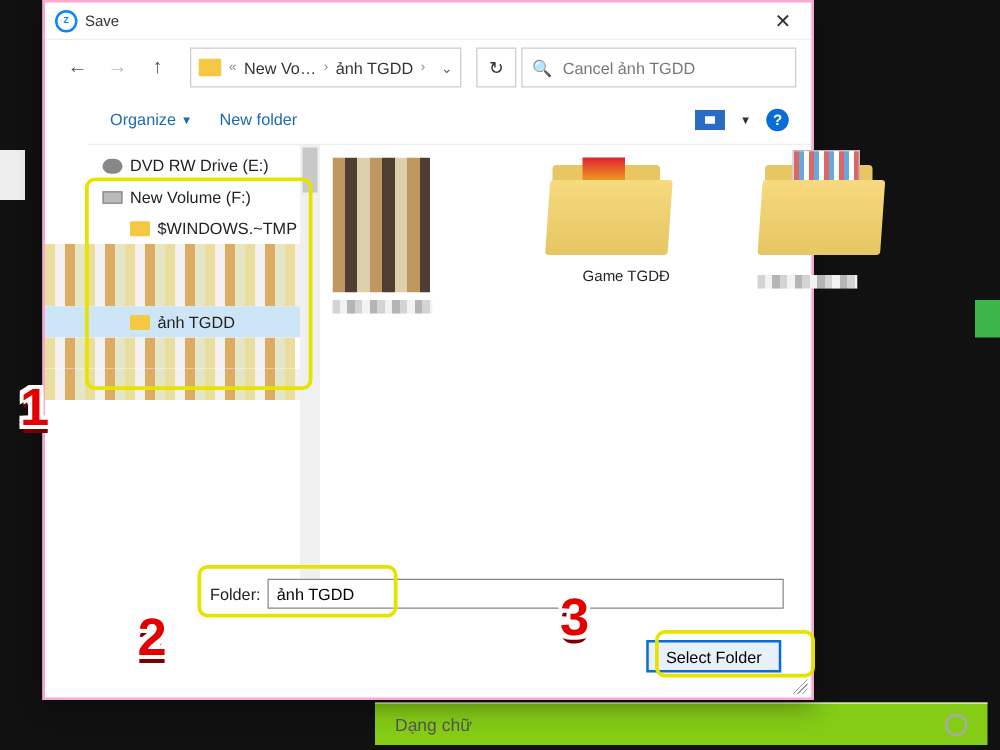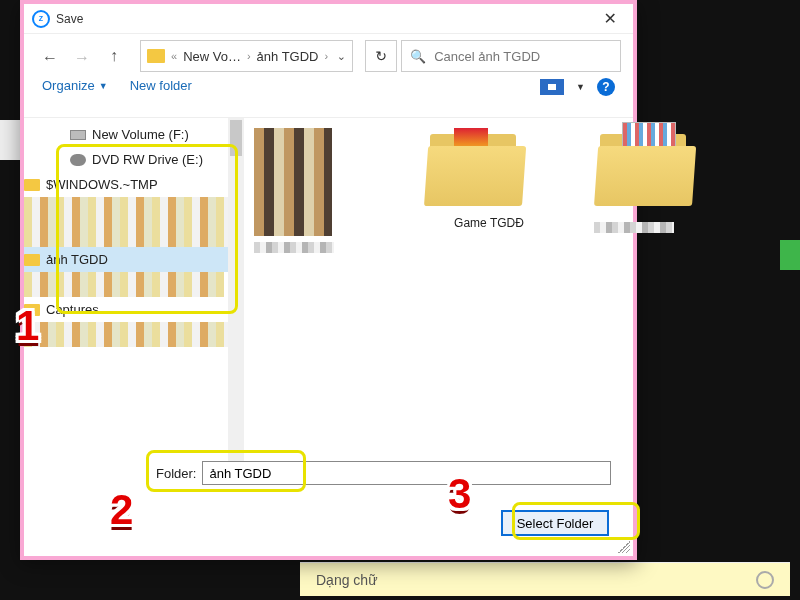--- a/index.html
+++ b/index.html
@@ -1,49 +1,49 @@
 <!DOCTYPE html>
 <html><head>
 <meta charset="utf-8">
 <style>
   * { box-sizing: border-box; margin: 0; padding: 0; font-family: "Segoe UI", Arial, sans-serif; }
   html, body { width: 800px; height: 600px; overflow: hidden; }
   body { background: #222; position: relative; }
   .dim { position:absolute; inset:0; background: rgba(0,0,0,0.5); }
   .bg-strip { position:absolute; background:#eee; }
   .dialog {
-    position: absolute; left: 20px; top: 0; width: 617px; height: 560px;
-    background: #fff; border: 4px solid #f9a8d4; box-shadow: 0 4px 20px rgba(0,0,0,0.4);
+    position: absolute; left: 34px; top: 0; width: 617px; height: 560px;
+    background: #fff; border: 2px solid #f9a8d4; box-shadow: 0 4px 20px rgba(0,0,0,0.4);
   }
   .titlebar { height: 30px; display:flex; align-items:center; padding:0 8px; border-bottom:1px solid #eee;}
   .app-icon { width:18px; height:18px; border-radius:50%; border:2px solid #0a84ff; font-size:7px; color:#0a84ff; display:flex; align-items:center; justify-content:center; font-weight:bold; margin-right:6px;}
   .title-text { font-size:12px; color:#333; }
   .close-x { margin-left:auto; font-size:16px; color:#333; padding:0 8px; }
   .navbar { height:44px; display:flex; align-items:center; padding:0 12px; gap:4px; }
   .nav-btn { width:28px; height:28px; display:flex; align-items:center; justify-content:center; color:#555; font-size:16px;}
   .nav-btn.disabled { color:#bbb; }
   .addrbox { flex:1; height:32px; border:1px solid #ccc; display:flex; align-items:center; padding:0 6px; gap:6px; font-size:13px; color:#333; margin:0 8px; }
   .addrbox .folder-ic { width:18px; height:14px; background:#f4c842; border-radius:1px; }
   .addrbox .chev { color:#888; font-size:11px; }
   .addrbox .dd { margin-left:auto; color:#555; font-size:11px;}
   .refresh { width:32px; height:32px; border:1px solid #ccc; display:flex; align-items:center; justify-content:center; font-size:14px; color:#333;}
   .searchbox { width:220px; height:32px; border:1px solid #ccc; display:flex; align-items:center; padding:0 8px; gap:8px; color:#777; font-size:13px;}
-  .toolbar { height:40px; display:flex; align-items:flex-start; padding:0 18px; gap:22px; border-bottom:1px solid #eee;}
+  .toolbar { height:40px; display:flex; align-items:center; padding:0 18px; gap:22px; border-bottom:1px solid #eee;margin-left:34px;}
   .org { color:#1a6bb7; font-size:13px; display:flex; align-items:center; gap:4px;}
   .newf { color:#1a6bb7; font-size:13px;}
   .tbr { margin-left:auto; display:flex; align-items:center; gap:12px;}
   .view-ic { width:24px; height:16px; background:#2a6bc4; display:flex; align-items:center; justify-content:center;}
   .view-ic::after{content:""; width:8px;height:6px;background:#fff;}
   .help-ic { width:18px;height:18px;border-radius:50%; background:#0a6cd6; color:#fff; font-size:12px; display:flex;align-items:center;justify-content:center; font-weight:bold;}
   .body { display:flex; height:362px; }
   .tree { width:270px; position:relative; padding:4px 0 4px 0; }
   .scroll { position:absolute; right:0; top:0; bottom:0; width:16px; background:#f0f0f0;}
   .scroll .thumb{ position:absolute; left:2px; right:2px; top:2px; height:36px; background:#c8c8c8;}
   .scroll .arr{position:absolute; left:0;right:0; height:16px; display:flex;align-items:center;justify-content:center; font-size:9px; color:#555;}
-  .tree-row { height:25px; display:flex; align-items:center; gap:6px; font-size:13px; color:#222; }
+  .tree-row { height:25px; display:flex; align-items:center; gap:6px; font-size:13px; color:#222; padding-left:68px;}
   .tree-row.depth1{ padding-left:46px;}
   .fic { width:16px; height:12px; background:#f4c842; border-radius:1px;}
   .dic { width:16px; height:12px; background:#888; border-radius:50%/60%;}
   .hdd { width:16px;height:10px;background:#bbb;border:1px solid #888;}
   .selected { background:#cde6f7;}
   .hl-box { position:absolute; border:3px solid #e8e200; border-radius:8px; pointer-events:none;}
   .pixelated { position:relative; overflow:hidden; }
   .pixelated::before { content:""; position:absolute; inset:0;
     background: repeating-linear-gradient(90deg,#f7e9a0 0 8px,#fff 8px 16px,#e8b060 16px 24px,#f0f0d0 24px 32px),
                 repeating-linear-gradient(0deg, rgba(0,0,0,0.05) 0 8px, transparent 8px 16px);
@@ -79,21 +79,21 @@
   .resizer{position:absolute; right:3px; bottom:3px; width:12px;height:12px;
     background:linear-gradient(135deg, transparent 50%, #999 50% 55%, transparent 55% 65%, #999 65% 70%, transparent 70% 80%, #999 80% 85%, transparent 85%);}
 
   .num-badge{ position:absolute; width:38px; height:48px;
     font-weight:900; font-size:42px; font-family: Arial Black, Arial, sans-serif;
     color:#e30000;
     text-shadow:
       -3px -3px 0 #fff, 3px -3px 0 #fff, -3px 3px 0 #fff, 3px 3px 0 #fff,
       -3px 0 0 #fff, 3px 0 0 #fff, 0 -3px 0 #fff, 0 3px 0 #fff,
       0 6px 0 #7a0000; }
-  .below-bar{ position:absolute; left:300px; right:10px; bottom:4px; height:34px; background:#fef9c3; border-top:1px solid #eee; display:flex; align-items:center; padding:0 16px; color:#555; font-size:14px; gap:340px;}
+  .below-bar{ position:absolute; left:300px; right:10px; bottom:4px; height:34px; background:#84cc16; border-top:1px solid #eee; display:flex; align-items:center; padding:0 16px; color:#555; font-size:14px; gap:340px;}
   .below-bar .circ{ width:18px;height:18px;border:2px solid #aaa;border-radius:50%; margin-left:auto;}
 </style>
 </head>
 <body>
 
 <div class="dim"></div>
 <div class="bg-strip" style="left:0;top:120px;width:20px;height:40px"></div>
 <div class="bg-strip" style="right:0;top:240px;width:20px;height:30px;background:#3eb54a"></div>
 
 <div class="below-bar">
@@ -138,42 +138,38 @@
     <div class="tbr">
       <span class="view-ic"></span>
       <span style="font-size:9px;color:#333">▼</span>
       <span class="help-ic">?</span>
     </div>
   </div>
 
   <div class="body">
     <div class="tree">
       <div class="tree-row depth1">
+        <span class="dic"></span>
+        <span>DVD RW Drive (E:)</span>
+      </div>
+      <div class="tree-row depth1">
         <span class="hdd"></span>
         <span>New Volume (F:)</span>
-      </div>
-      <div class="tree-row depth1">
-        <span class="dic"></span>
-        <span>DVD RW Drive (E:)</span>
       </div>
       <div class="tree-row">
         <span class="fic"></span>
         <span>$WINDOWS.~TMP</span>
       </div>
       <div class="tree-row pixelated" style="height:25px"></div>
       <div class="tree-row pixelated" style="height:25px"></div>
       <div class="tree-row selected">
         <span class="fic"></span>
         <span>ảnh TGDD</span>
       </div>
       <div class="tree-row pixelated" style="height:25px;width:200px"></div>
-      <div class="tree-row">
-        <span class="fic"></span>
-        <span>Captures</span>
-      </div>
       <div class="tree-row pixelated" style="height:25px;width:220px"></div>
 
       <div class="scroll">
         <div class="arr" style="top:0">▲</div>
         <div class="thumb"></div>
         <div class="arr" style="bottom:0">▼</div>
       </div>
 
       <div class="hl-box" style="left:32px; top:26px; width:182px; height:170px"></div>
     </div>

